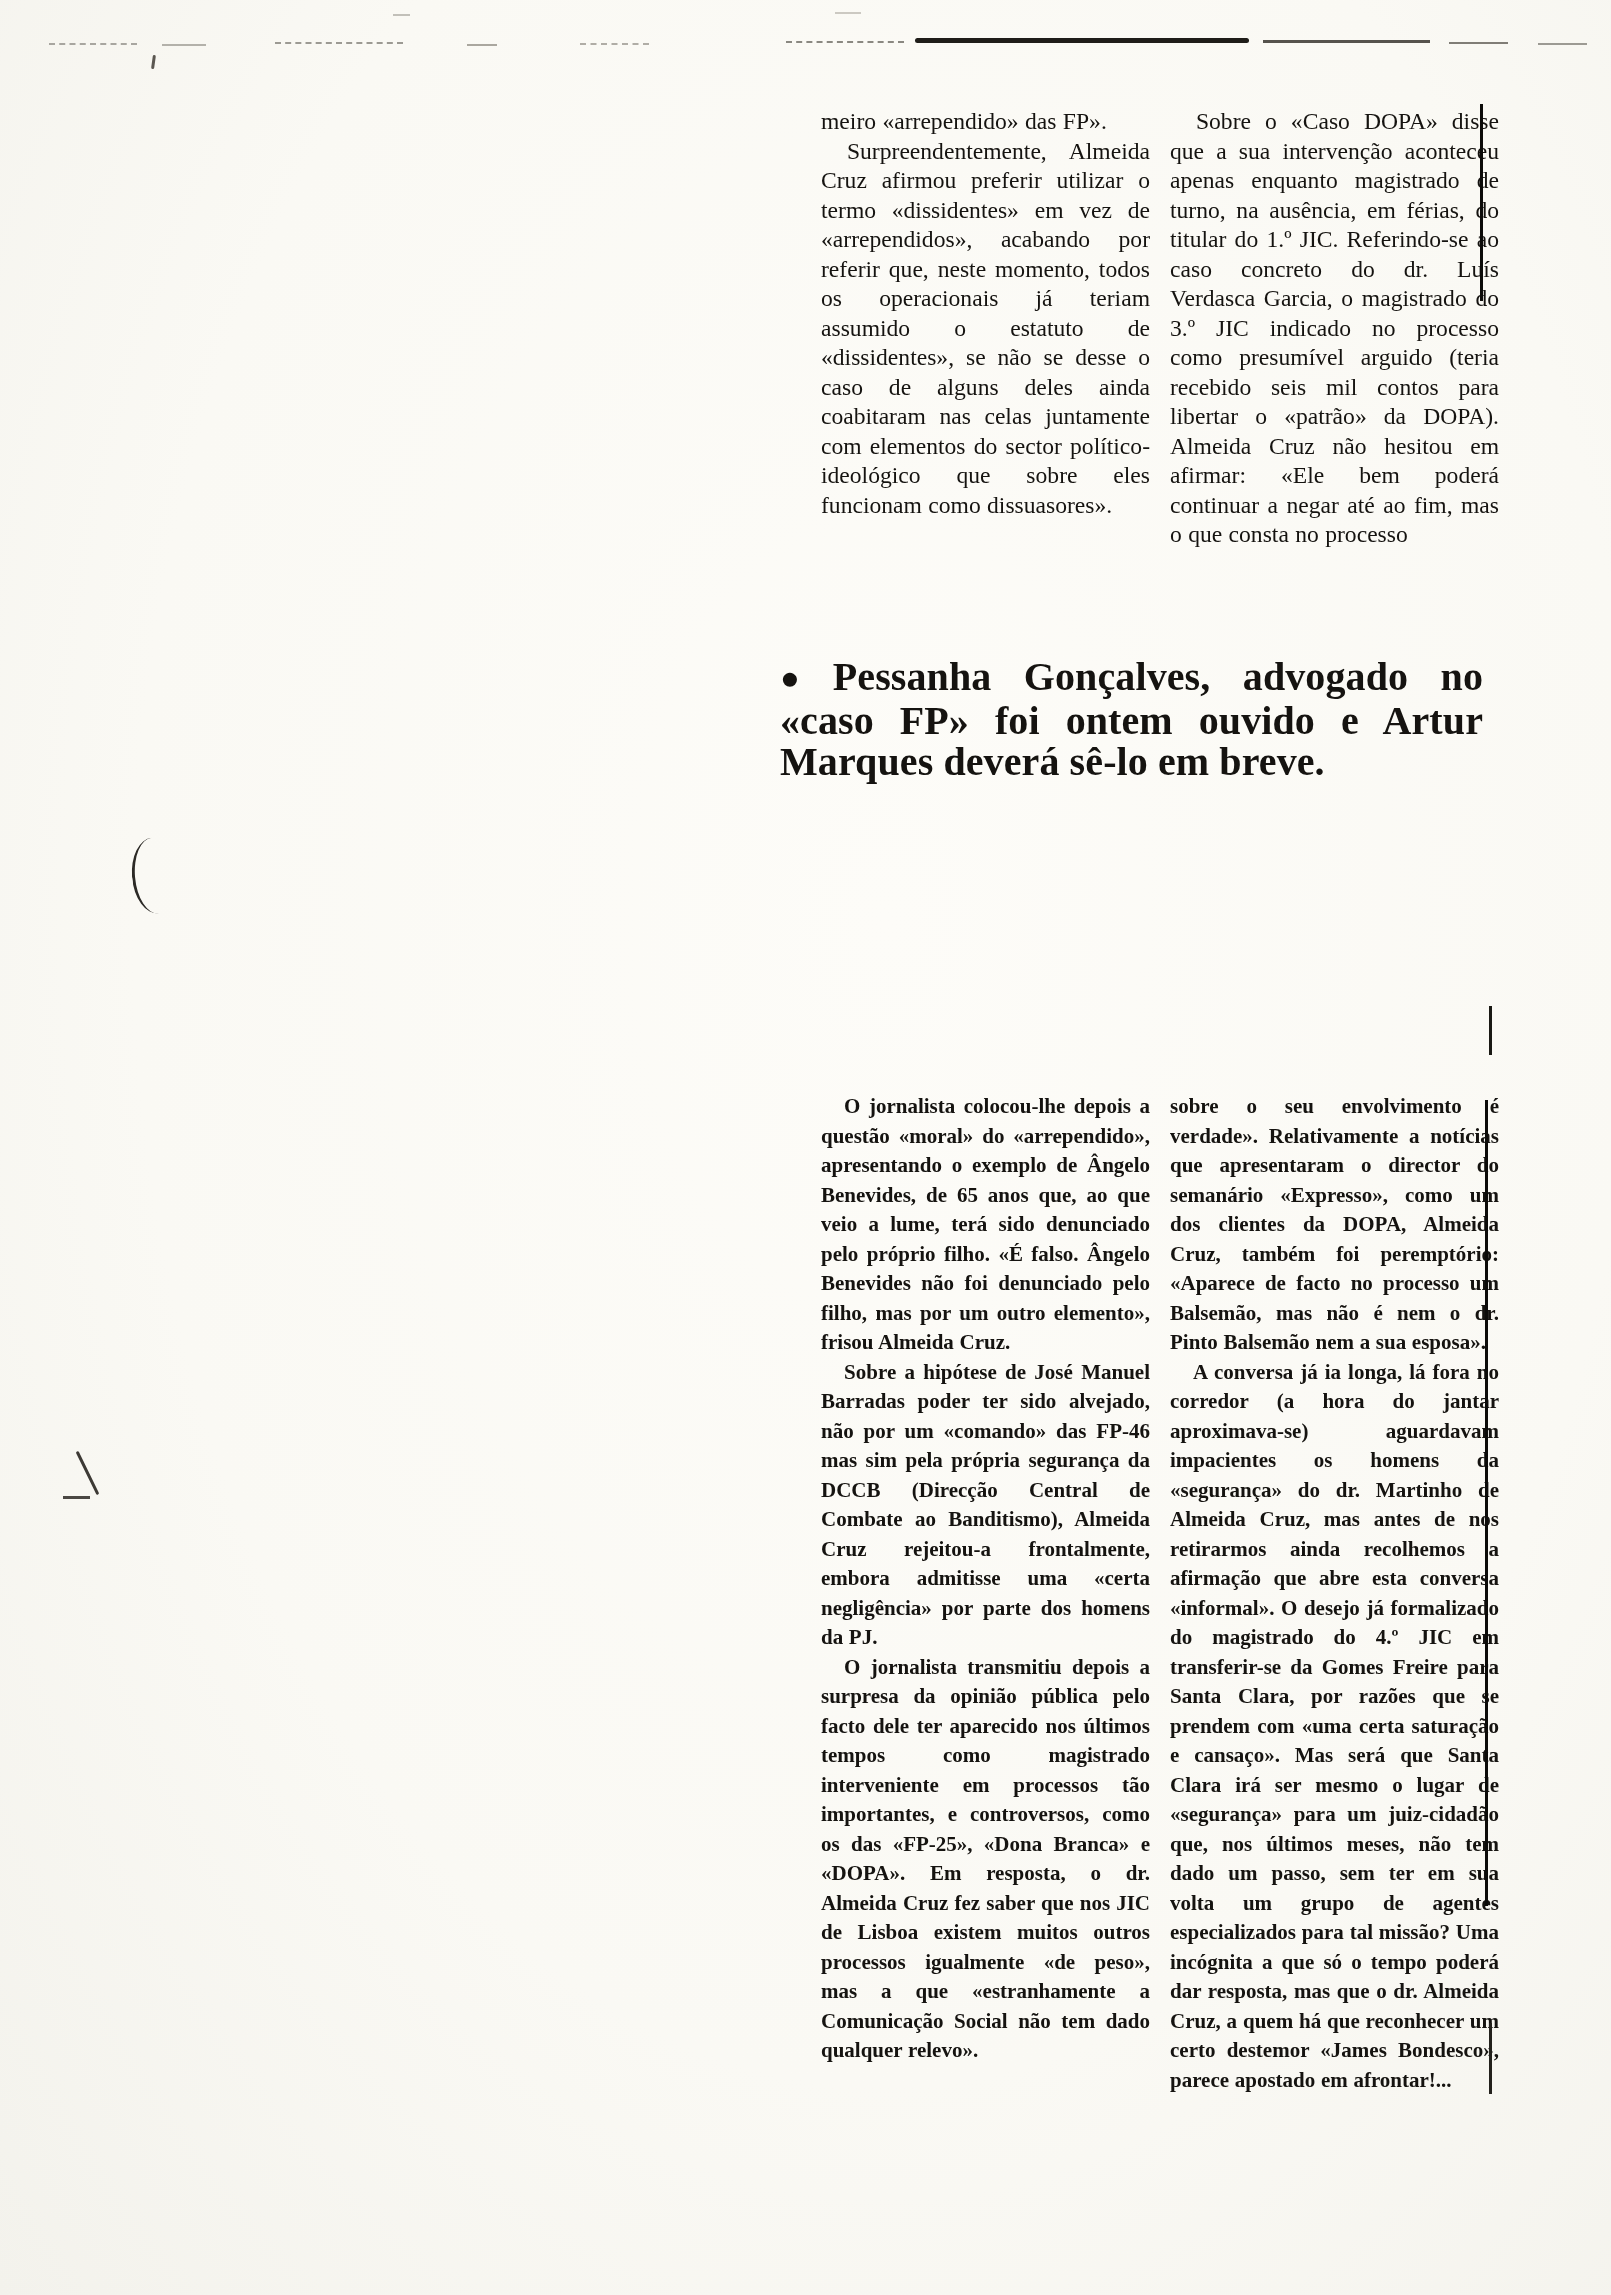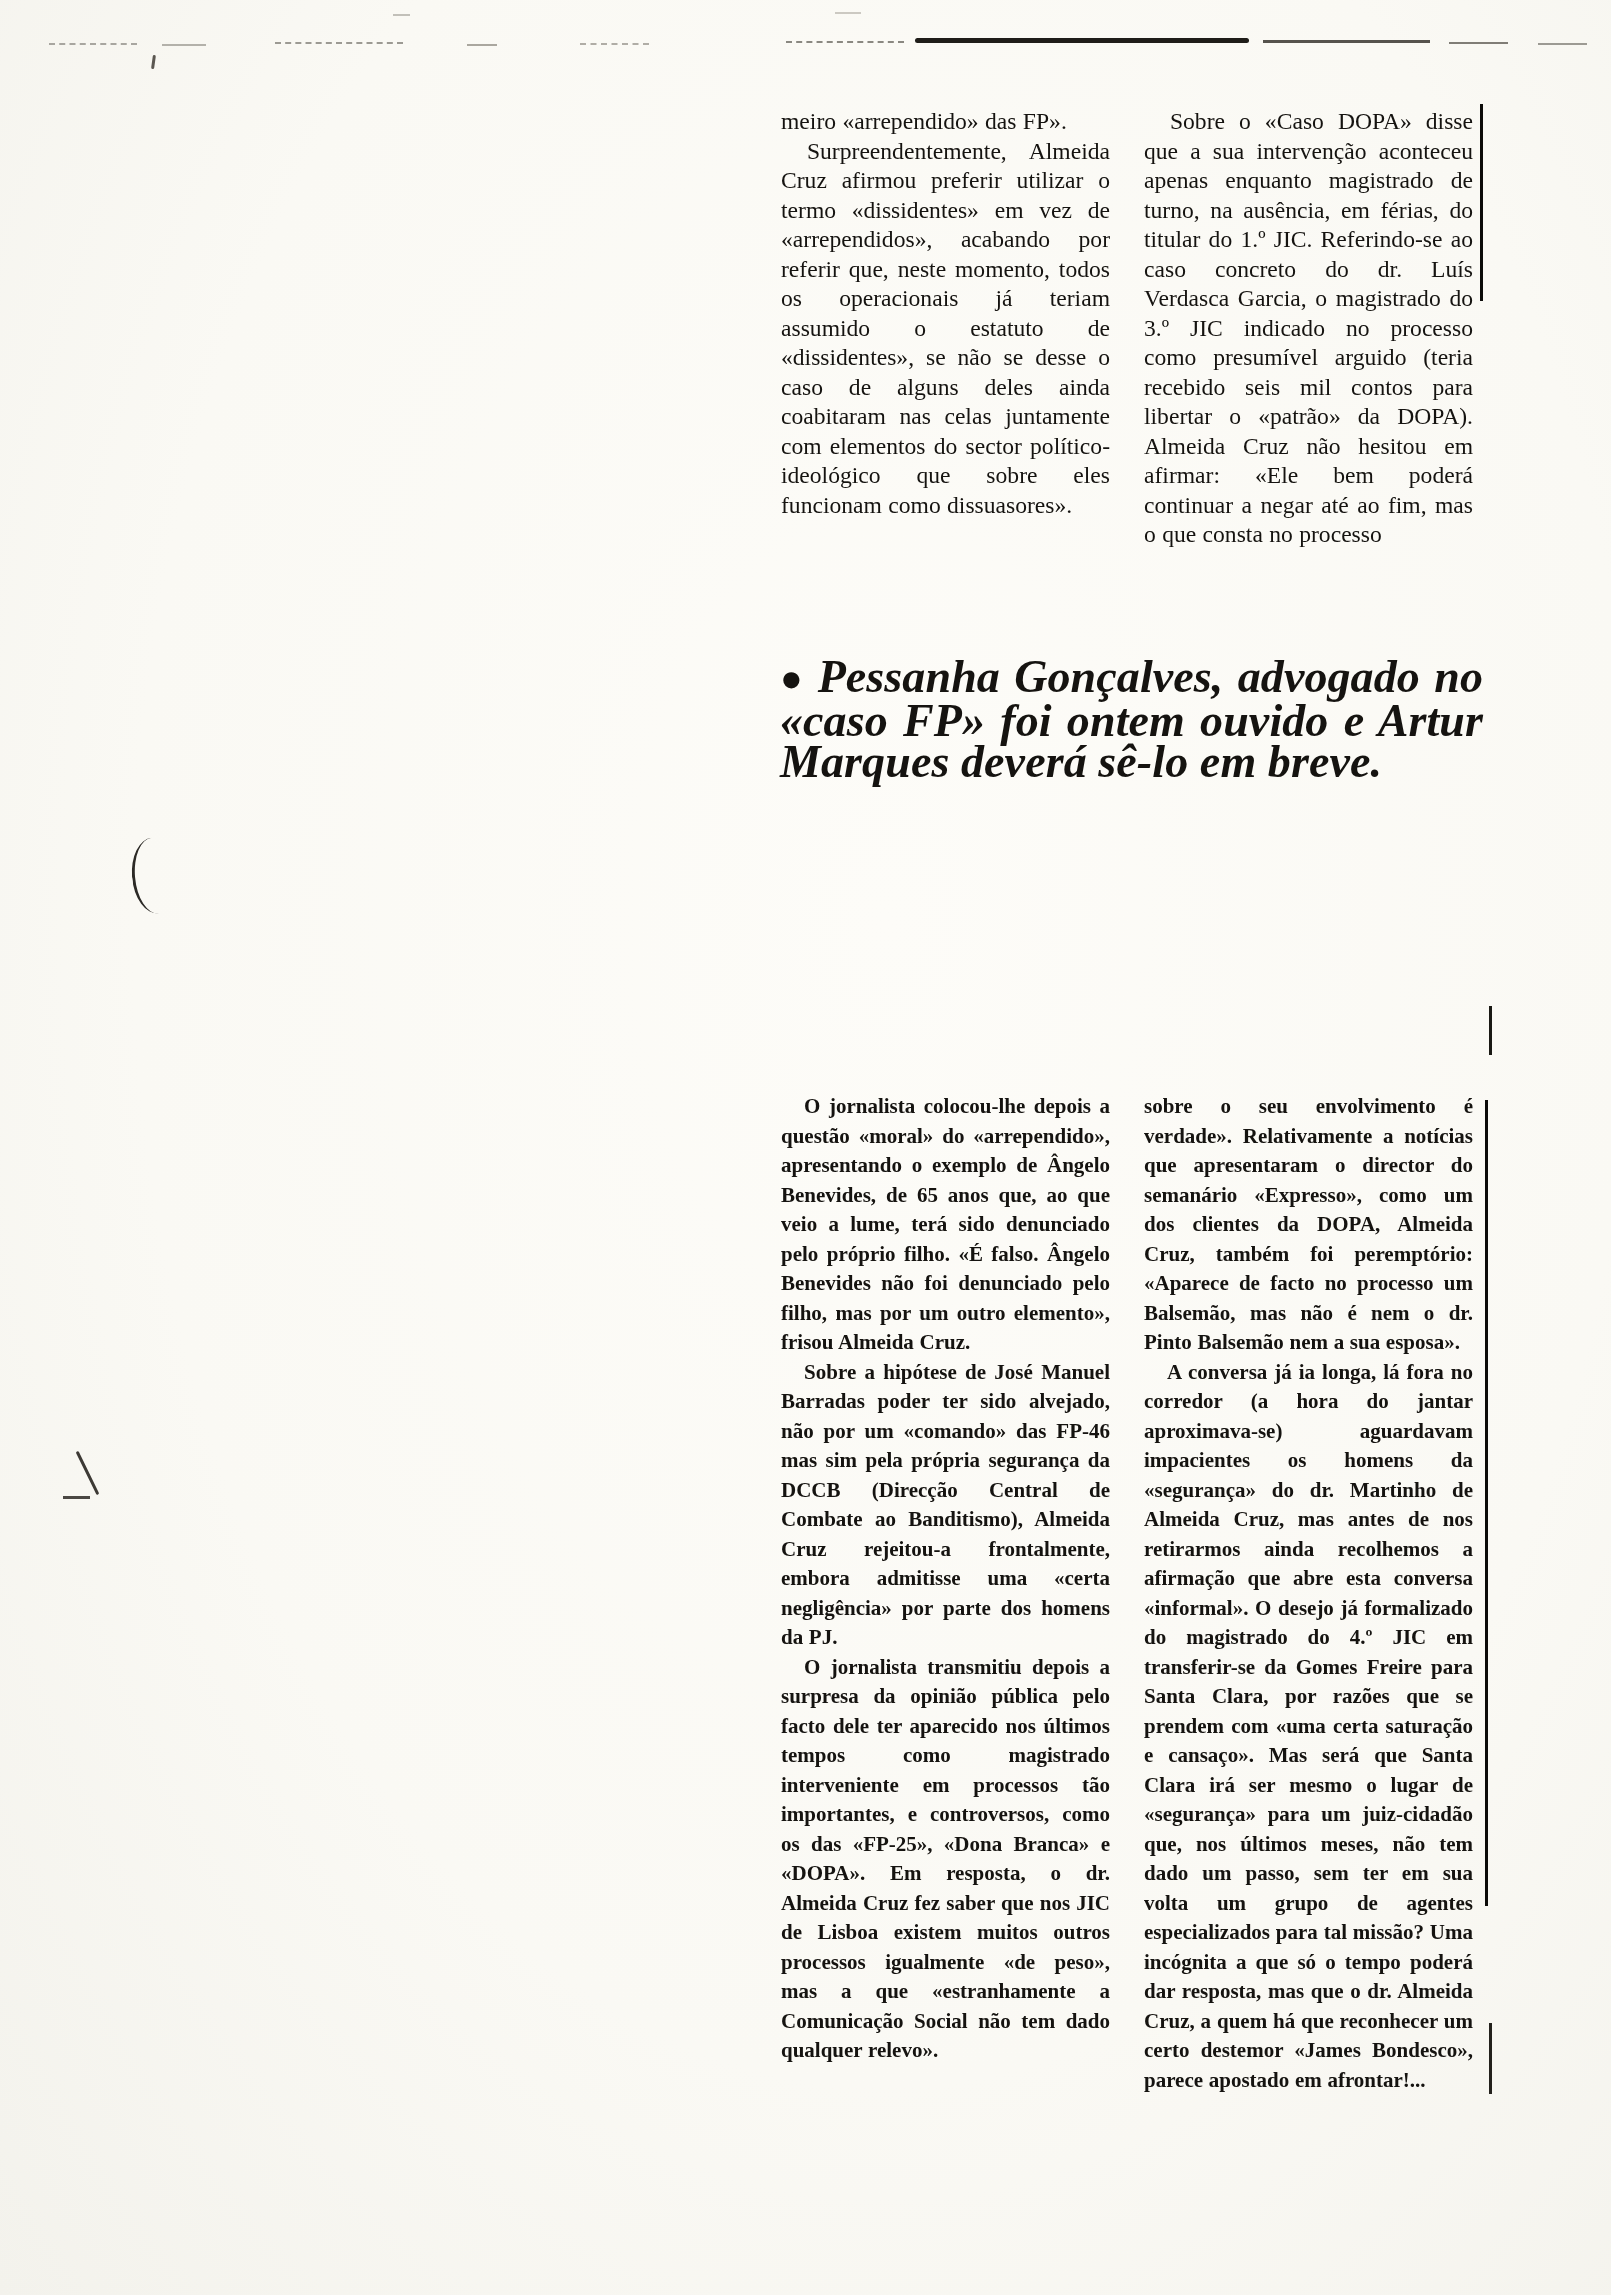--- a/index.html
+++ b/index.html
@@ -18,21 +18,22 @@
   .sheet {
     position: absolute;
     inset: 0;
   }
 
   
   section { position: absolute; }
 
   .top-section, .bottom-section {
     display: flex;
-    gap: 34px;
+    gap: 20px;
+    margin-left: 40px;
   }
   .top-section {
     left: 781px;
     top: 107px;
     width: 693px;
     font-size: 23.6px;
     line-height: 29.5px;
   }
   .bottom-section {
     left: 781px;
@@ -52,25 +53,24 @@
     hyphens: auto;
     -webkit-hyphens: auto;
     word-spacing: 0.02em;
   }
   .col p.indent { text-indent: 1.1em; }
 
   .highlights {
     left: 780px;
     top: 656px;
     width: 703px;
-    font-size: 46px;
+    font-size: 40px;
     line-height: 41px;
     font-weight: 700;
     letter-spacing: 0.1px;
-    font-style: italic;
   }
   .highlights p {
     margin: 0 0 5.9px 0;
     text-align: justify;
     hyphens: auto;
   }
   .bullet-glyph {
     font-size: 0.82em;
     margin-right: 0.32em;
     position: relative;

